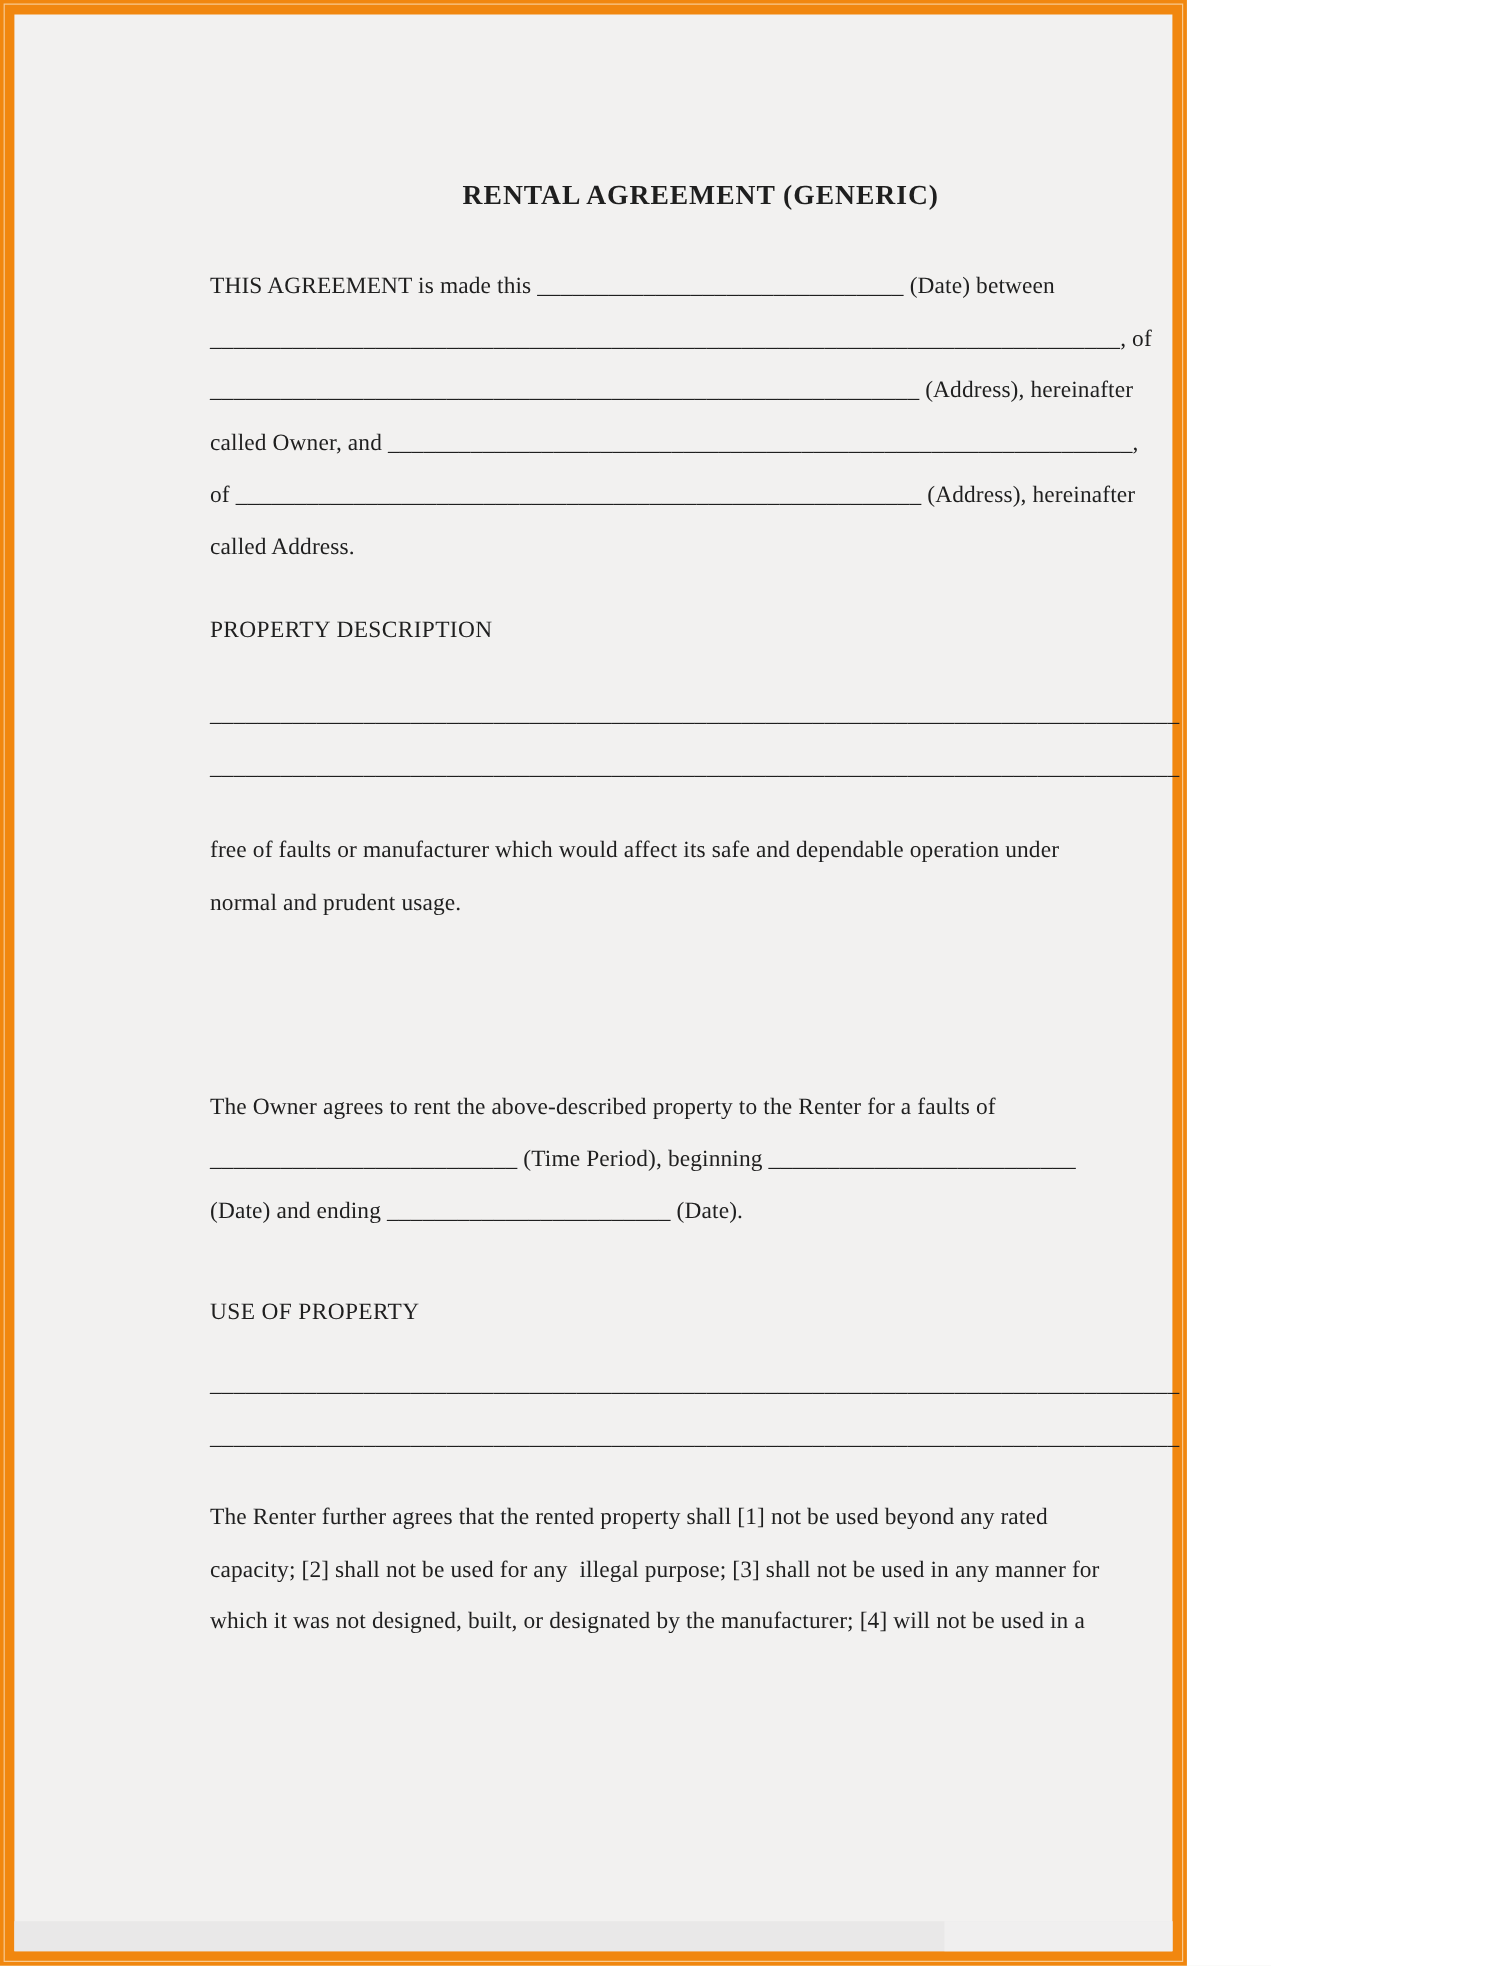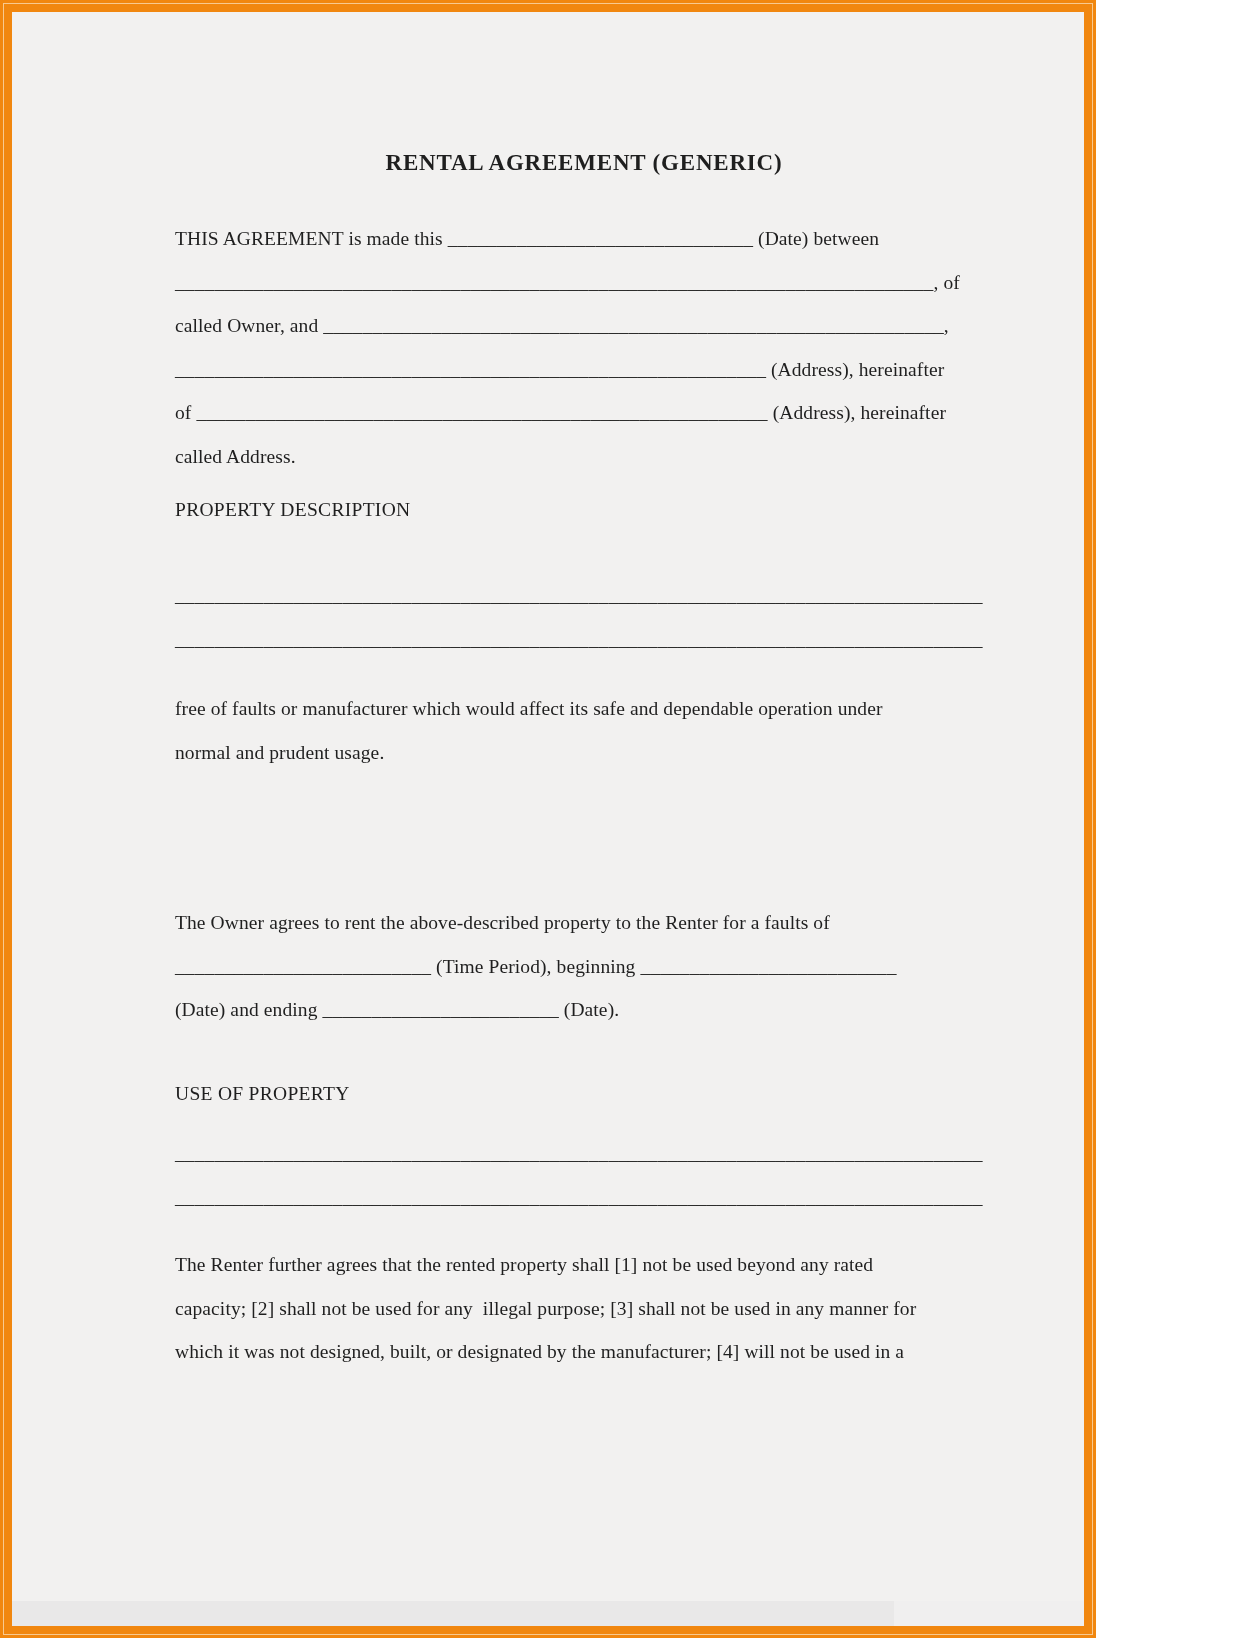--- a/index.html
+++ b/index.html
@@ -3,21 +3,21 @@
 <meta charset="utf-8">
 <style>
   html, body { margin: 0; padding: 0; }
   body {
     width: 1245px; height: 1638px;
     font-family: "Liberation Serif", "DejaVu Serif", serif;
     background: #ffffff;
   }
   .page {
     position: relative;
-    width: 1096px; height: 1638px;
+    width: 989px; height: 1638px;
     box-sizing: border-box;
     background: var(--page-bg, #F2F1F0);
     
     box-shadow:
       inset 0 0 0 3px  var(--border-orange, #F1870F),
       inset 0 0 0 4px  var(--border-highlight, #F8C98F),
       inset 0 0 0 12px var(--border-orange, #F1870F);
     overflow: hidden;
     color: var(--text-color, #1F1F1F);
   }
@@ -53,27 +53,27 @@
 </head>
 <body>
 
 <div class="page">
 
   <div class="block doc-title" style="top:141px">RENTAL AGREEMENT (GENERIC)</div>
 
   <div class="block paragraph" style="top:217px">
       <div class="line">THIS AGREEMENT is made this _______________________________ (Date) between</div>
       <div class="line">_____________________________________________________________________________, of</div>
+      <div class="line">____________________________________________________________ (Address), hereinafter</div>
       <div class="line">called Owner, and _______________________________________________________________,</div>
-      <div class="line">____________________________________________________________ (Address), hereinafter</div>
       <div class="line">of __________________________________________________________ (Address), hereinafter</div>
       <div class="line">called Address.</div>
     </div>
 
-  <div class="block heading" style="top:488px">
+  <div class="block heading" style="top:504px">
     <div class="line">PROPERTY DESCRIPTION</div>
   </div>
 
   <div class="block blanks" style="top:574px">
       <div class="line">__________________________________________________________________________________</div>
       <div class="line">__________________________________________________________________________________</div>
     </div>
 
   <div class="block paragraph" style="top:687px">
       <div class="line">free of faults or manufacturer which would affect its safe and dependable operation under</div>

